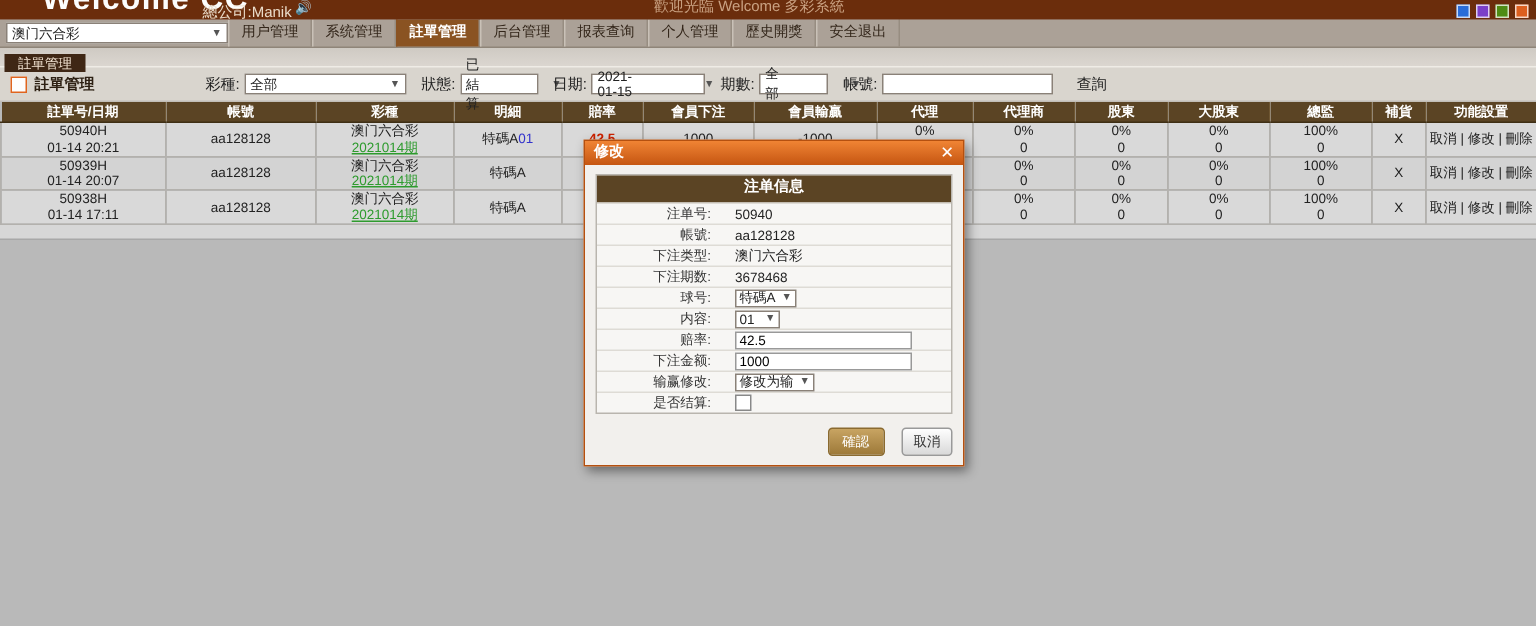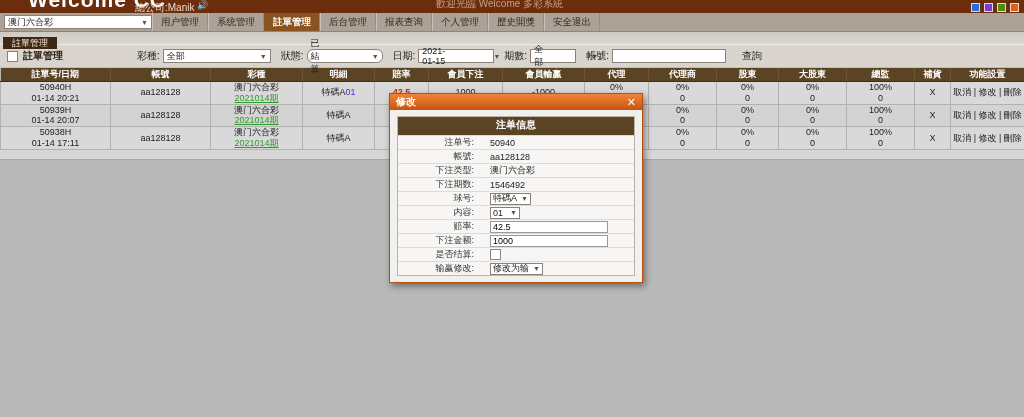--- a/index.html
+++ b/index.html
@@ -31,21 +31,21 @@
   .substrip{height:12px;background:linear-gradient(#cfcac3,#dbd6d0);padding-left:3px;}
   .subtab{display:inline-block;background:#3f2715;color:#f3e4d3;font-size:9px;line-height:12px;padding:0 9px;}
 
   
   .filterbar{height:22px;background:#d9d5ce;border-top:1px solid #efece6;border-bottom:1px solid #c2beb7;
              display:flex;align-items:center;font-size:10px;color:#222;}
   .panel-title{display:flex;align-items:center;font-weight:bold;margin-left:7px;width:120px;color:#2d2013;}
   .check-icon{width:9px;height:9px;border:1px solid #e0641e;background:#fdfdfd;margin-right:5px;}
   .flabel{margin:0 3px 0 10px;white-space:nowrap;}
   .fsel{height:14px;gap:44px;}
-  .w-lottery{width:108px;} .w-status{width:76px;border-radius:6px;} .w-date{width:76px;} .w-period{width:46px;}
+  .w-lottery{width:108px;} .w-status{width:52px;} .w-date{width:76px;} .w-period{width:46px;}
   .account-input{width:108px;height:12px;border:1px solid #8a8178;font-size:9px;padding:0 2px;}
   .search-btn{margin-left:12px;background:none;border:none;font-size:10px;color:#222;cursor:pointer;padding:1px 4px;}
 
   
   table{width:1024px;border-collapse:collapse;table-layout:fixed;font-size:9px;}
   thead th{background:#5b4424;color:#fff;height:13px;font-weight:bold;font-size:9px;
            border-right:1px solid #6e5632;border-bottom:1px solid #3f2f15;padding:0;white-space:nowrap;overflow:hidden;}
   tbody td{background:#d9d9d9;border:1px solid #b3b1ad;text-align:center;height:18px;line-height:1.2;
            padding:0;color:#222;overflow:hidden;}
   tbody tr:nth-child(2) td{background:#d3d3d3;}
@@ -310,21 +310,21 @@
             <div class="field-row">
               <span class="field-label">帳號:</span>
               <span class="field-value">aa128128</span>
             </div>
             <div class="field-row">
               <span class="field-label">下注类型:</span>
               <span class="field-value">澳门六合彩</span>
             </div>
             <div class="field-row">
               <span class="field-label">下注期数:</span>
-              <span class="field-value">1546492</span>
+              <span class="field-value">3678468</span>
             </div>
             <div class="field-row">
               <span class="field-label">球号:</span>
               <span class="field-value"><span class="fake-select m-select">
                   <span>特碼A</span>
                   <span class="caret">▼</span>
                 </span></span>
             </div>
             <div class="field-row">
               <span class="field-label">内容:</span>
@@ -335,28 +335,32 @@
             </div>
             <div class="field-row">
               <span class="field-label">赔率:</span>
               <span class="field-value"><input class="m-input" value="42.5" style=""></span>
             </div>
             <div class="field-row">
               <span class="field-label">下注金额:</span>
               <span class="field-value"><input class="m-input" value="1000" style=""></span>
             </div>
             <div class="field-row">
-              <span class="field-label">是否结算:</span>
-              <span class="field-value"><span class="m-checkbox"></span></span>
-            </div>
-            <div class="field-row">
               <span class="field-label">输赢修改:</span>
               <span class="field-value"><span class="fake-select m-select">
                   <span>修改为输</span>
                   <span class="caret">▼</span>
                 </span></span>
             </div>
+            <div class="field-row">
+              <span class="field-label">是否结算:</span>
+              <span class="field-value"><span class="m-checkbox"></span></span>
+            </div>
           </div>
       </div>
+      <div class="modal-buttons">
+        <button class="btn-confirm">確認</button>
+        <button class="btn-cancel">取消</button>
+      </div>
     </div>
   </div>
 
 </div>
 
 </body></html>

